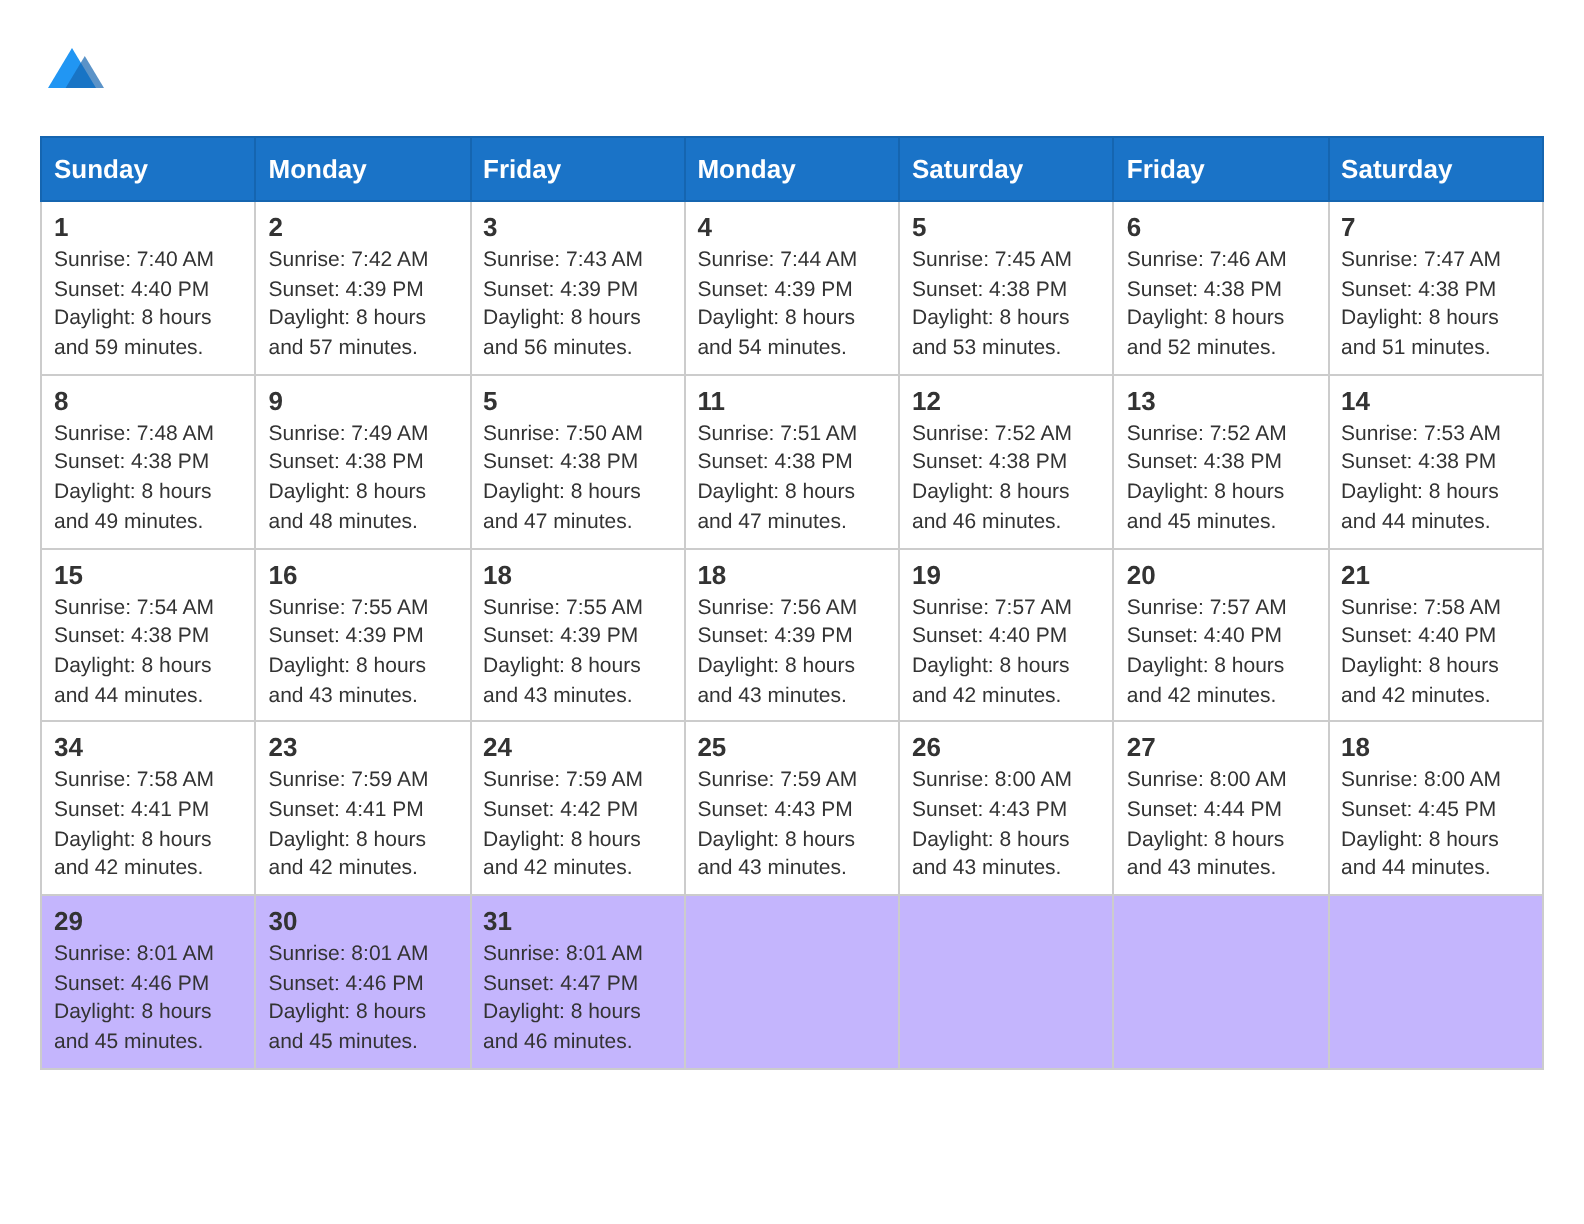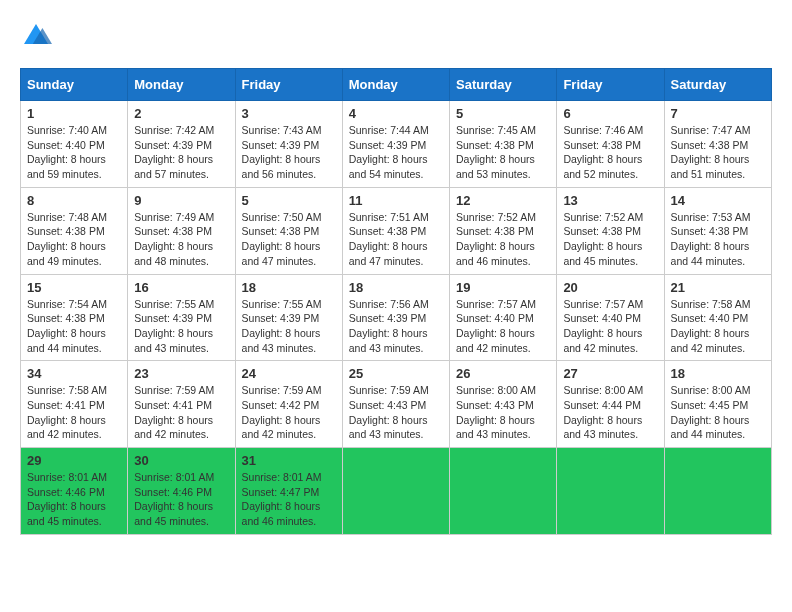--- a/index.html
+++ b/index.html
@@ -68,21 +68,21 @@
     }
     .calendar td {
       border: 1px solid #ccc;
       vertical-align: top;
       padding: 5px 6px;
       width: 108px;
       min-height: 80px;
       background: #fff;
     }
     .calendar tr:last-child td {
-      background: #22c55e;
+      background: #c4b5fd;
     }
     .day-num {
       font-size: 13px;
       font-weight: bold;
       color: #333;
       display: block;
       margin-bottom: 2px;
     }
     .day-info {
       color: #333;

